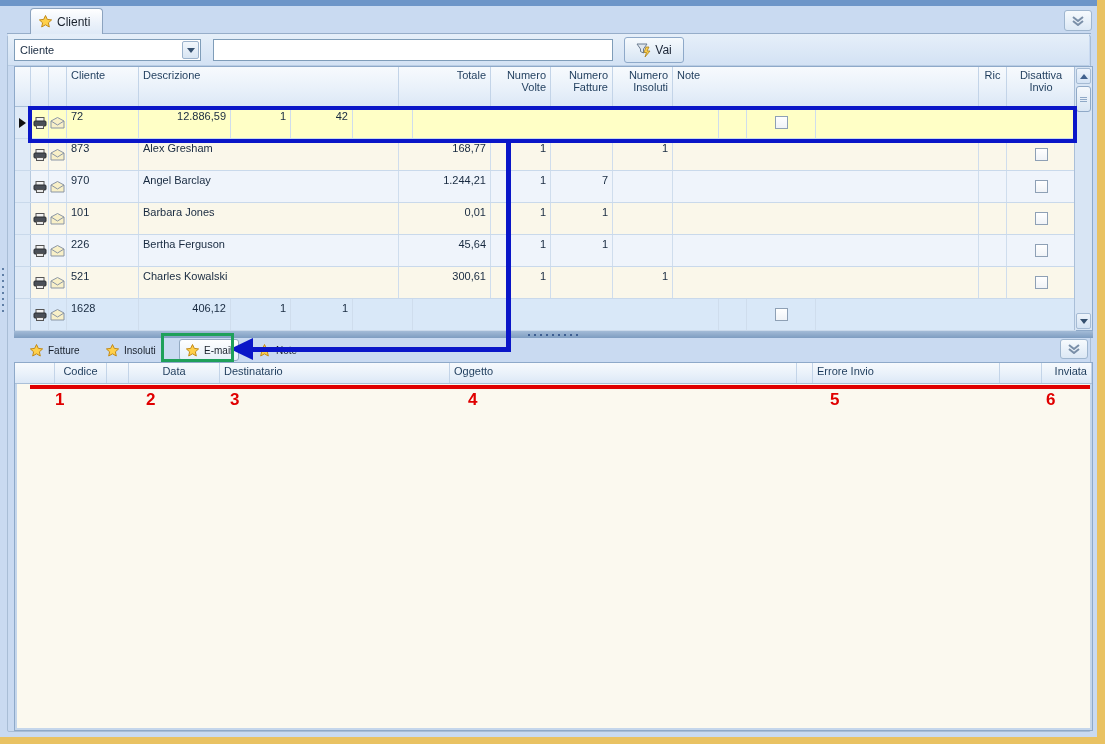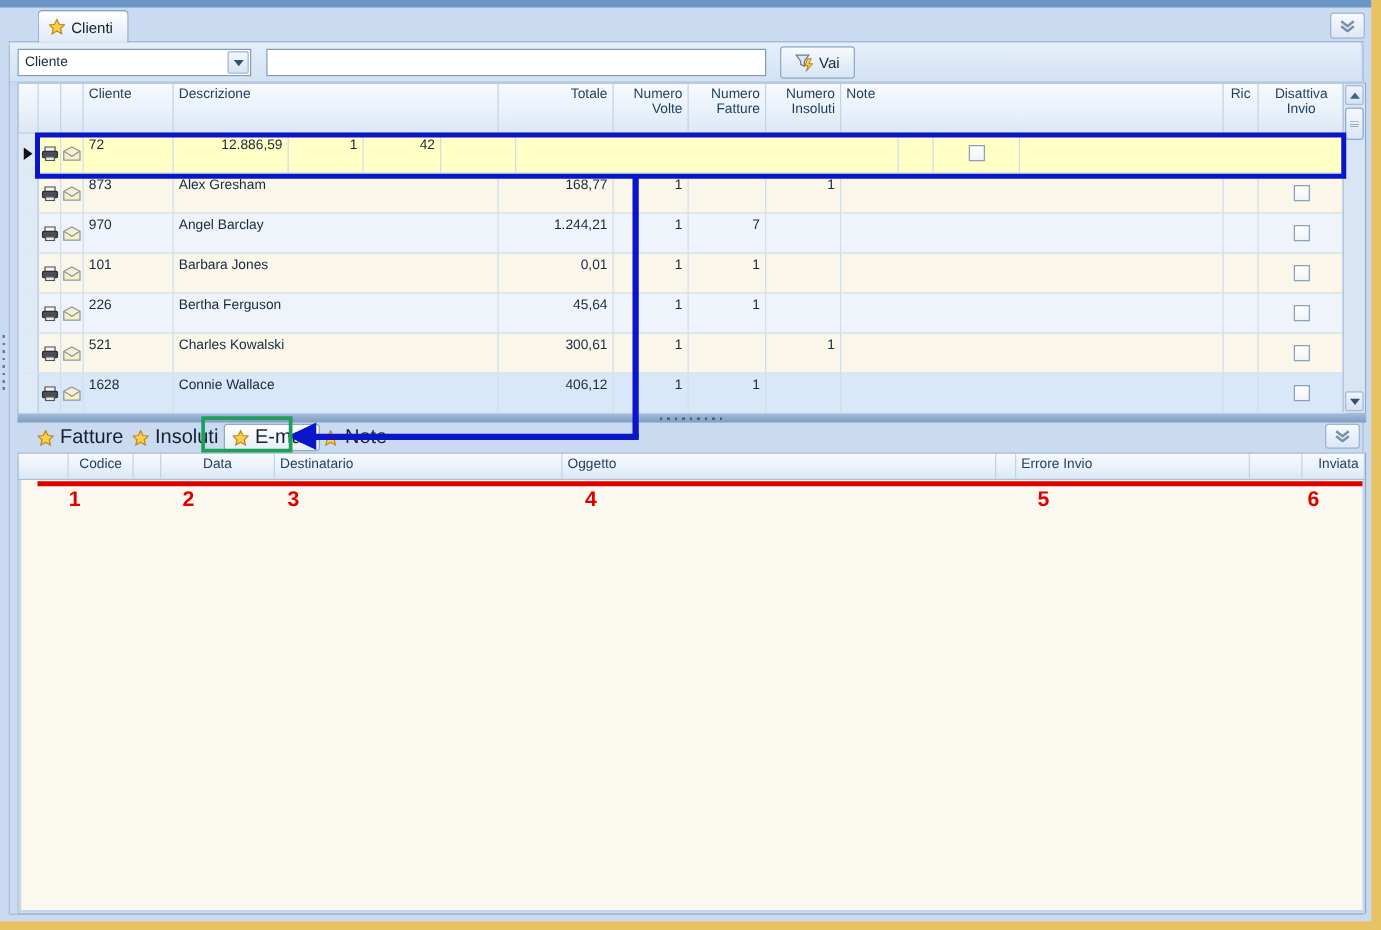--- a/index.html
+++ b/index.html
@@ -94,21 +94,21 @@
 
   
   .splitter { position:absolute; left:14px; top:331px; width:1079px; height:7px;
     background:linear-gradient(#a3bbd7,#7e9dc1); display:flex; align-items:center; justify-content:center; }
   .splitter .dots { width:52px; height:2px;
     background:repeating-linear-gradient(90deg,#3d5e91 0 2px,transparent 2px 6px); }
 
   
   .btabs { position:absolute; left:14px; top:338px; width:1079px; height:24px; }
   .btab { position:absolute; top:1px; height:22px; display:flex; align-items:center; gap:5px;
-    font-size:16px; color:#18202b; padding:0 6px; }
+    font-size:10px; color:#18202b; padding:0 6px; }
   .btab.active { background:linear-gradient(#fdfeff,#e6eff9); border:1px solid #93a9c2; border-radius:3px; }
 
   
   .bot-grid { left:14px; top:362px; width:1079px; height:369px; }
   .bot-grid .hdr { height:21px;padding-left:24px; }
   .b-ind{width:16px;flex:none;} .b-cod{width:52px;flex:none;} .b-n1{width:22px;flex:none;}
   .b-data{width:91px;flex:none;} .b-dest{width:230px;flex:none;} .b-ogg{width:347px;flex:none;}
   .b-n2{width:16px;flex:none;} .b-err{width:187px;flex:none;} .b-n3{width:42px;flex:none;}
   .b-inv{width:50px;flex:none;} .b-fill{flex:1;border-right:none;}
   .bot-body { position:absolute; left:0; top:21px; right:0; bottom:0;
@@ -367,21 +367,20 @@
             <svg width="14" height="12" viewBox="0 0 14 12">
               <use href="#printer"></use>
             </svg>
           </div>
     <div class="cell c-ico">
             <svg width="15" height="12" viewBox="0 0 15 12">
               <use href="#envelope"></use>
             </svg>
           </div>
     <div class="cell c-cli">1628</div>
-    <div class="cell c-desc">Connie Wallace</div>
     <div class="cell c-tot num">406,12</div>
     <div class="cell c-vol num">1</div>
     <div class="cell c-fat num">1</div>
     <div class="cell c-ins num"></div>
     <div class="cell c-note"></div>
     <div class="cell c-ric"></div>
     <div class="cell c-dis">
             <span class="checkbox"></span>
           </div>
   </div>

